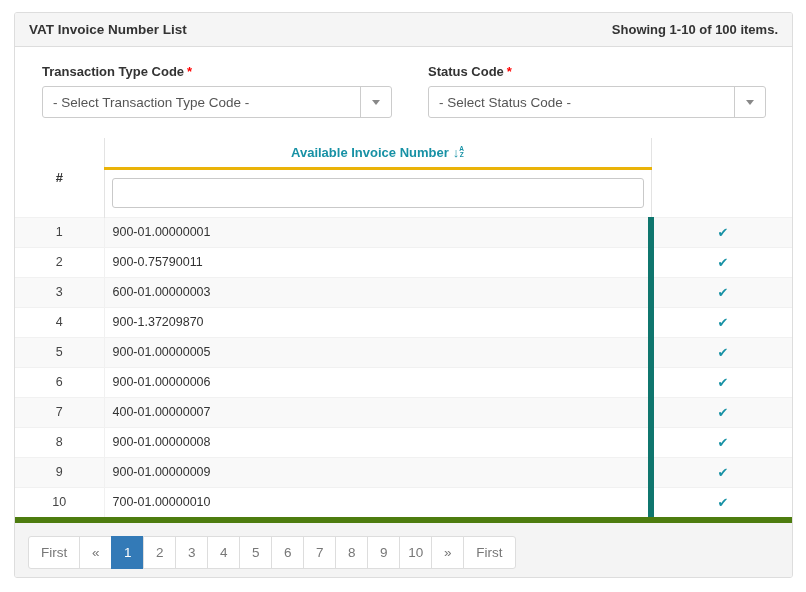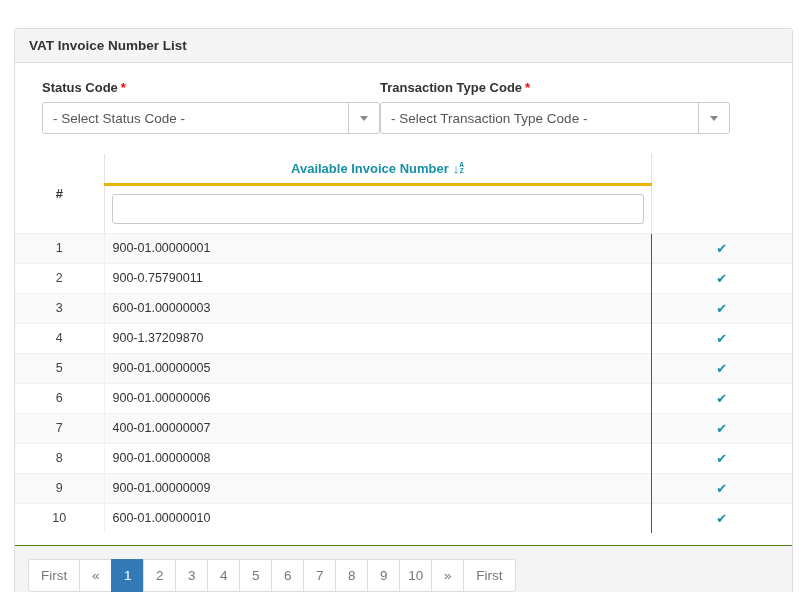--- a/index.html
+++ b/index.html
@@ -1,19 +1,19 @@
 <!DOCTYPE html>
 <html><head>
 <meta charset="utf-8">
 <style>
   * { box-sizing: border-box; margin: 0; padding: 0; }
   html, body { width: 806px; height: 592px; background: #fff; }
   body { font-family: "Liberation Sans", "DejaVu Sans", sans-serif; font-size: 13px; color: #333; }
 
-  .page { width: 806px; height: 592px; padding: 28px 13px 16px 14px; }
+  .page { width: 806px; height: 592px; padding: 12px 13px 16px 14px; }
 
   .panel { border: 1px solid #ddd; border-radius: 3px; background: #fff; overflow: hidden; }
 
   .panel-heading {
     background: #f5f5f5; border-bottom: 1px solid #ddd;
     padding: 9px 14px; display: flex; justify-content: space-between; align-items: center;
   }
   .panel-title { font-weight: bold; font-size: 13.5px; color: #333; }
   .summary { font-weight: bold; font-size: 13px; color: #333; }
 
@@ -61,66 +61,67 @@
   th.filter-cell { padding: 8px 7px 9px 7px; border-right: 1px solid #e3e3e3; }
   .col-filter-input {
     width: 100%; height: 30px; border: 1px solid #c9c9c9; border-radius: 3px;
     padding: 0 8px; font-size: 13px; font-family: inherit; color: #333; outline: none;
     background: #fff;
   }
 
   tbody td { height: 30px; border-top: 1px solid #f1f1f1; font-size: 12.5px; color: #333;
     vertical-align: middle; }
   tbody td.idx { text-align: center; border-right: 1px solid #f1f1f1; color: #444; }
-  tbody td.inv { padding-left: 8px; border-right: 1px solid #0f766e; }
+  tbody td.inv { padding-left: 8px; border-right: 6px solid #0f766e; }
   tbody td.act { text-align: center; }
   tbody tr:nth-child(odd) { background: #f9f9f9; }
   tbody tr:nth-child(even) { background: #fff; }
   .check { color: #1791a5; font-size: 13px; font-weight: bold; cursor: pointer; }
 
-  .panel-footer { background: #f4f4f4; border-top: 1px solid #4d7c0f; height: 60px;
-    padding: 13px 0 0 13px; margin-top: 12px; }
+  .panel-footer { background: #f4f4f4; border-top: 6px solid #4d7c0f; height: 60px;
+    padding: 13px 0 0 13px; }
   ul.pagination { list-style: none; display: flex; }
   ul.pagination li a {
     display: block; min-width: 33px; height: 33px; line-height: 31px; text-align: center;
     background: #fff; border: 1px solid #ddd; color: #777; font-size: 13.5px;
     margin-left: -1px; text-decoration: none; cursor: pointer; padding: 0 6px;
   }
   ul.pagination li.first a { margin-left: 0; border-radius: 3px 0 0 3px; padding: 0 12px; }
   ul.pagination li.last a { border-radius: 0 3px 3px 0; padding: 0 12px; }
   ul.pagination li.active a { background: #337ab7; border-color: #337ab7; color: #fff; }
 </style>
 </head>
 <body>
 
 <div class="page">
   <div class="panel">
 
     <div class="panel-heading">
       <span class="panel-title">VAT Invoice Number List</span>
+      <span class="summary">Showing 1-10 of 100 items.</span>
     </div>
 
     <div class="filters">
+      <div class="filter-group first">
+        <div class="filter-label">
+          <span>Transaction Type Code</span><span class="req">*</span>
+        </div>
+        <div class="select">
+          <span class="select-text">- Select Transaction Type Code -</span>
+          <span class="select-btn">
+            <span class="caret"></span>
+          </span>
+        </div>
+      </div>
       <div class="filter-group second">
         <div class="filter-label">
           <span>Status Code</span><span class="req">*</span>
         </div>
         <div class="select">
           <span class="select-text">- Select Status Code -</span>
-          <span class="select-btn">
-            <span class="caret"></span>
-          </span>
-        </div>
-      </div>
-      <div class="filter-group first">
-        <div class="filter-label">
-          <span>Transaction Type Code</span><span class="req">*</span>
-        </div>
-        <div class="select">
-          <span class="select-text">- Select Transaction Type Code -</span>
           <span class="select-btn">
             <span class="caret"></span>
           </span>
         </div>
       </div>
     </div>
 
     <table class="grid">
       <colgroup>
           <col class="c-idx">
@@ -191,21 +192,21 @@
           <td class="inv">900-01.00000008</td>
           <td class="act"><span class="check">✔</span></td>
         </tr>
         <tr>
           <td class="idx">9</td>
           <td class="inv">900-01.00000009</td>
           <td class="act"><span class="check">✔</span></td>
         </tr>
         <tr>
           <td class="idx">10</td>
-          <td class="inv">600-01.00000010</td>
+          <td class="inv">700-01.00000010</td>
           <td class="act"><span class="check">✔</span></td>
         </tr>
       </tbody>
     </table>
 
     <div class="panel-footer">
       <ul class="pagination">
         <li class="first">
             <a>First</a>
           </li>

